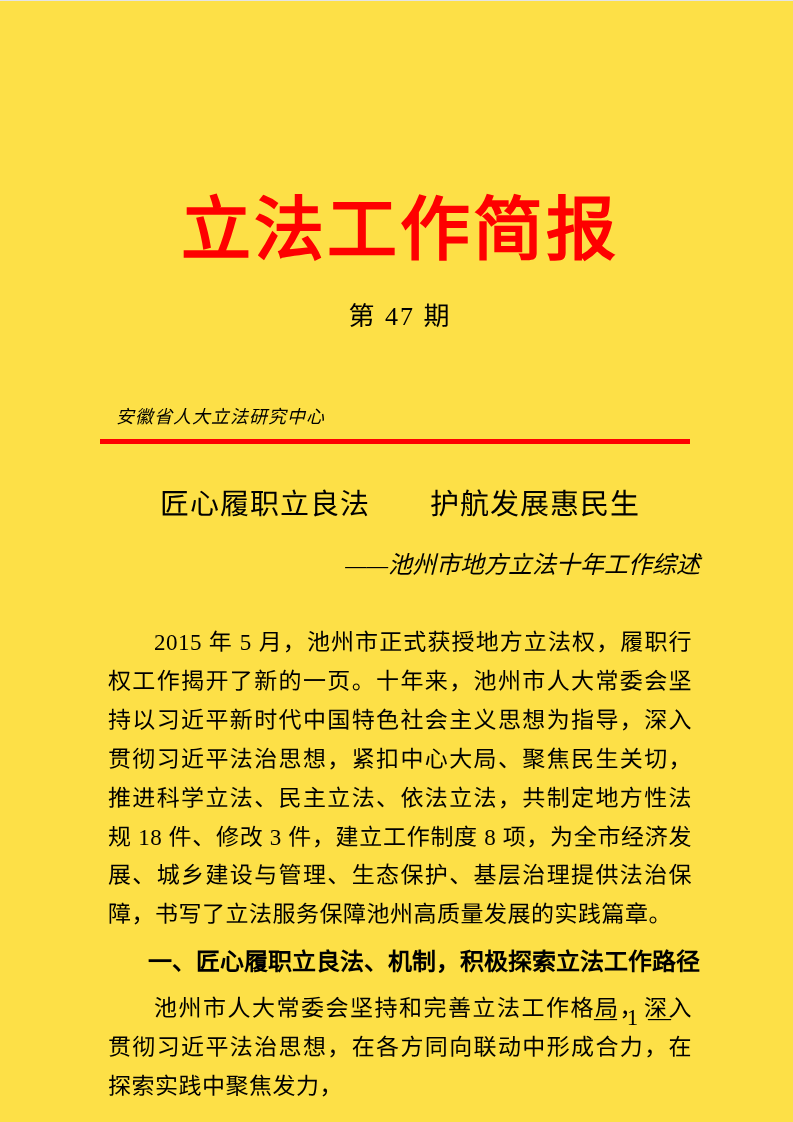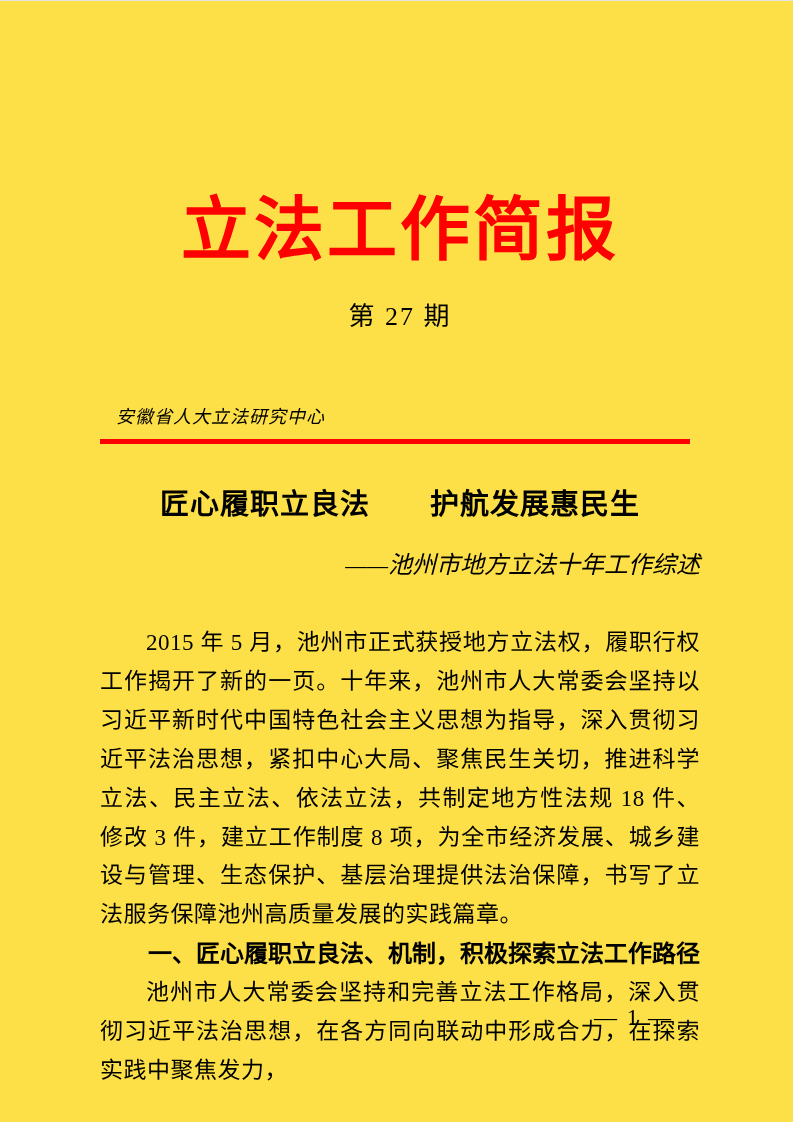--- a/index.html
+++ b/index.html
@@ -55,33 +55,33 @@
   }
   .rule {
     margin-top: 7px;
     margin-right: 10px;
     height: 5px;
   }
   .article-title {
     margin: 42px 0 0 0;
     font-size: 29px;
     line-height: 36px;
-    font-weight: bold;
+    font-weight: normal;
     text-align: center;
     letter-spacing: 1px;
   }
   .article-subtitle {
     margin-top: 28px;
     font-size: 24px;
     line-height: 30px;
     text-align: right;
     font-style: italic; 
   }
   .body-para {
-    margin: 0;
+    margin: 8px;
     font-size: 23px;
     line-height: 38.9px;
     text-align: justify;
     text-justify: inter-ideograph;
     text-indent: 2em;
     letter-spacing: 0.5px;
   }
   .body-para.first {
     margin-top: 44px;
   }
@@ -103,21 +103,21 @@
   }
 </style>
 </head>
 <body>
 
 <div class="page">
 
   <header>
     <h1 class="masthead-title" style="color: rgb(254, 0, 0);">立法工作简报</h1>
 
-    <div class="issue">第 27 期</div>
+    <div class="issue">第 47 期</div>
 
     <div class="meta-row">
       <span class="org">安徽省人大立法研究中心</span>
     </div>
 
     <div class="rule" style="background-color: rgb(254, 0, 0);"></div>
   </header>
 
   <article>
     <h2 class="article-title">匠心履职立良法　　护航发展惠民生</h2>

